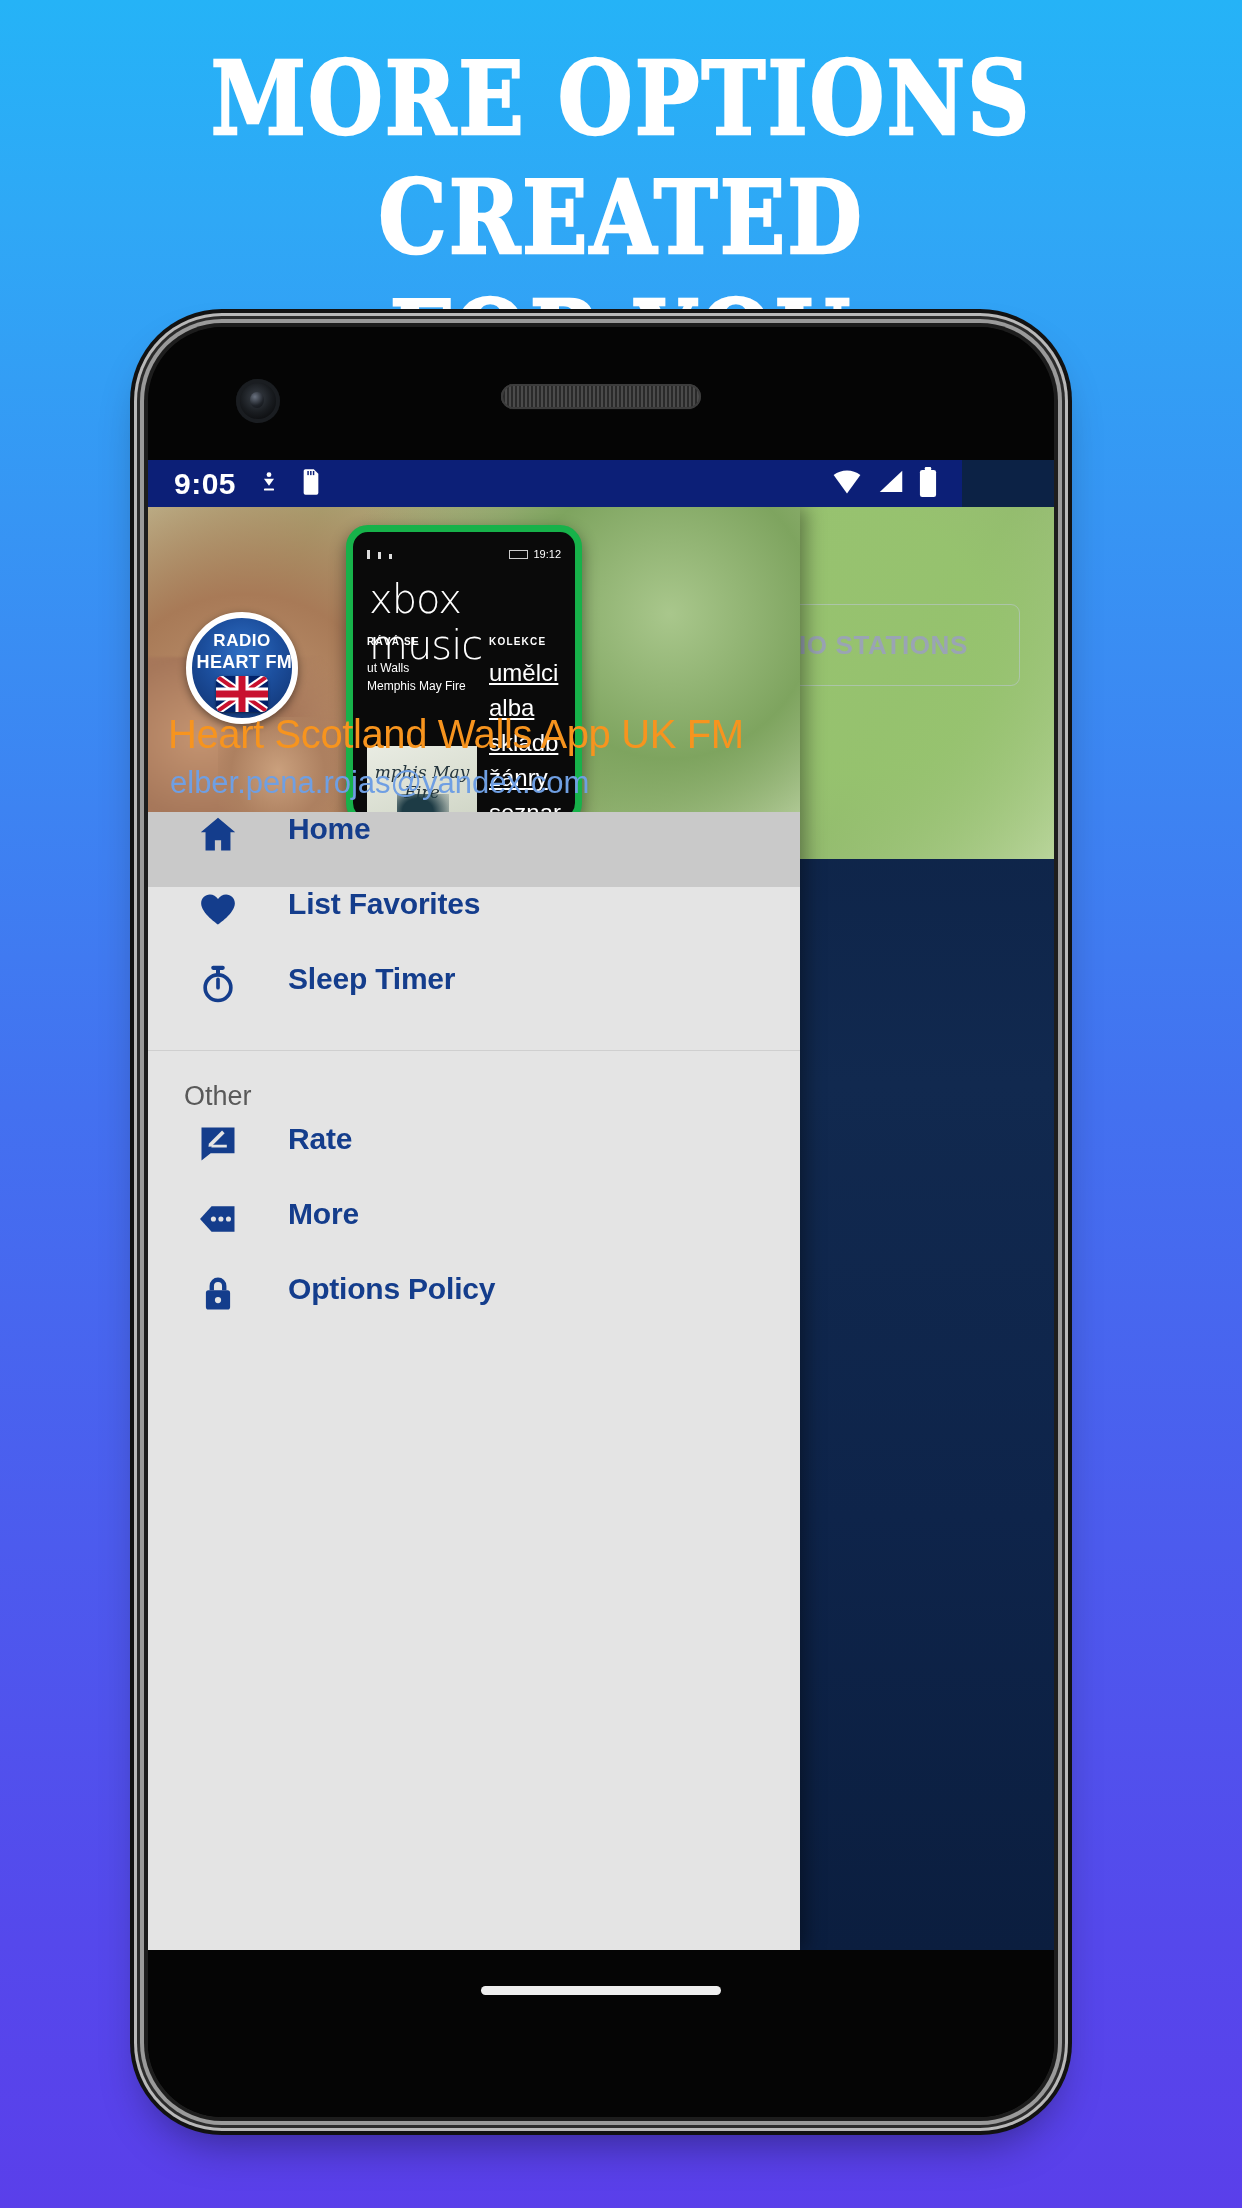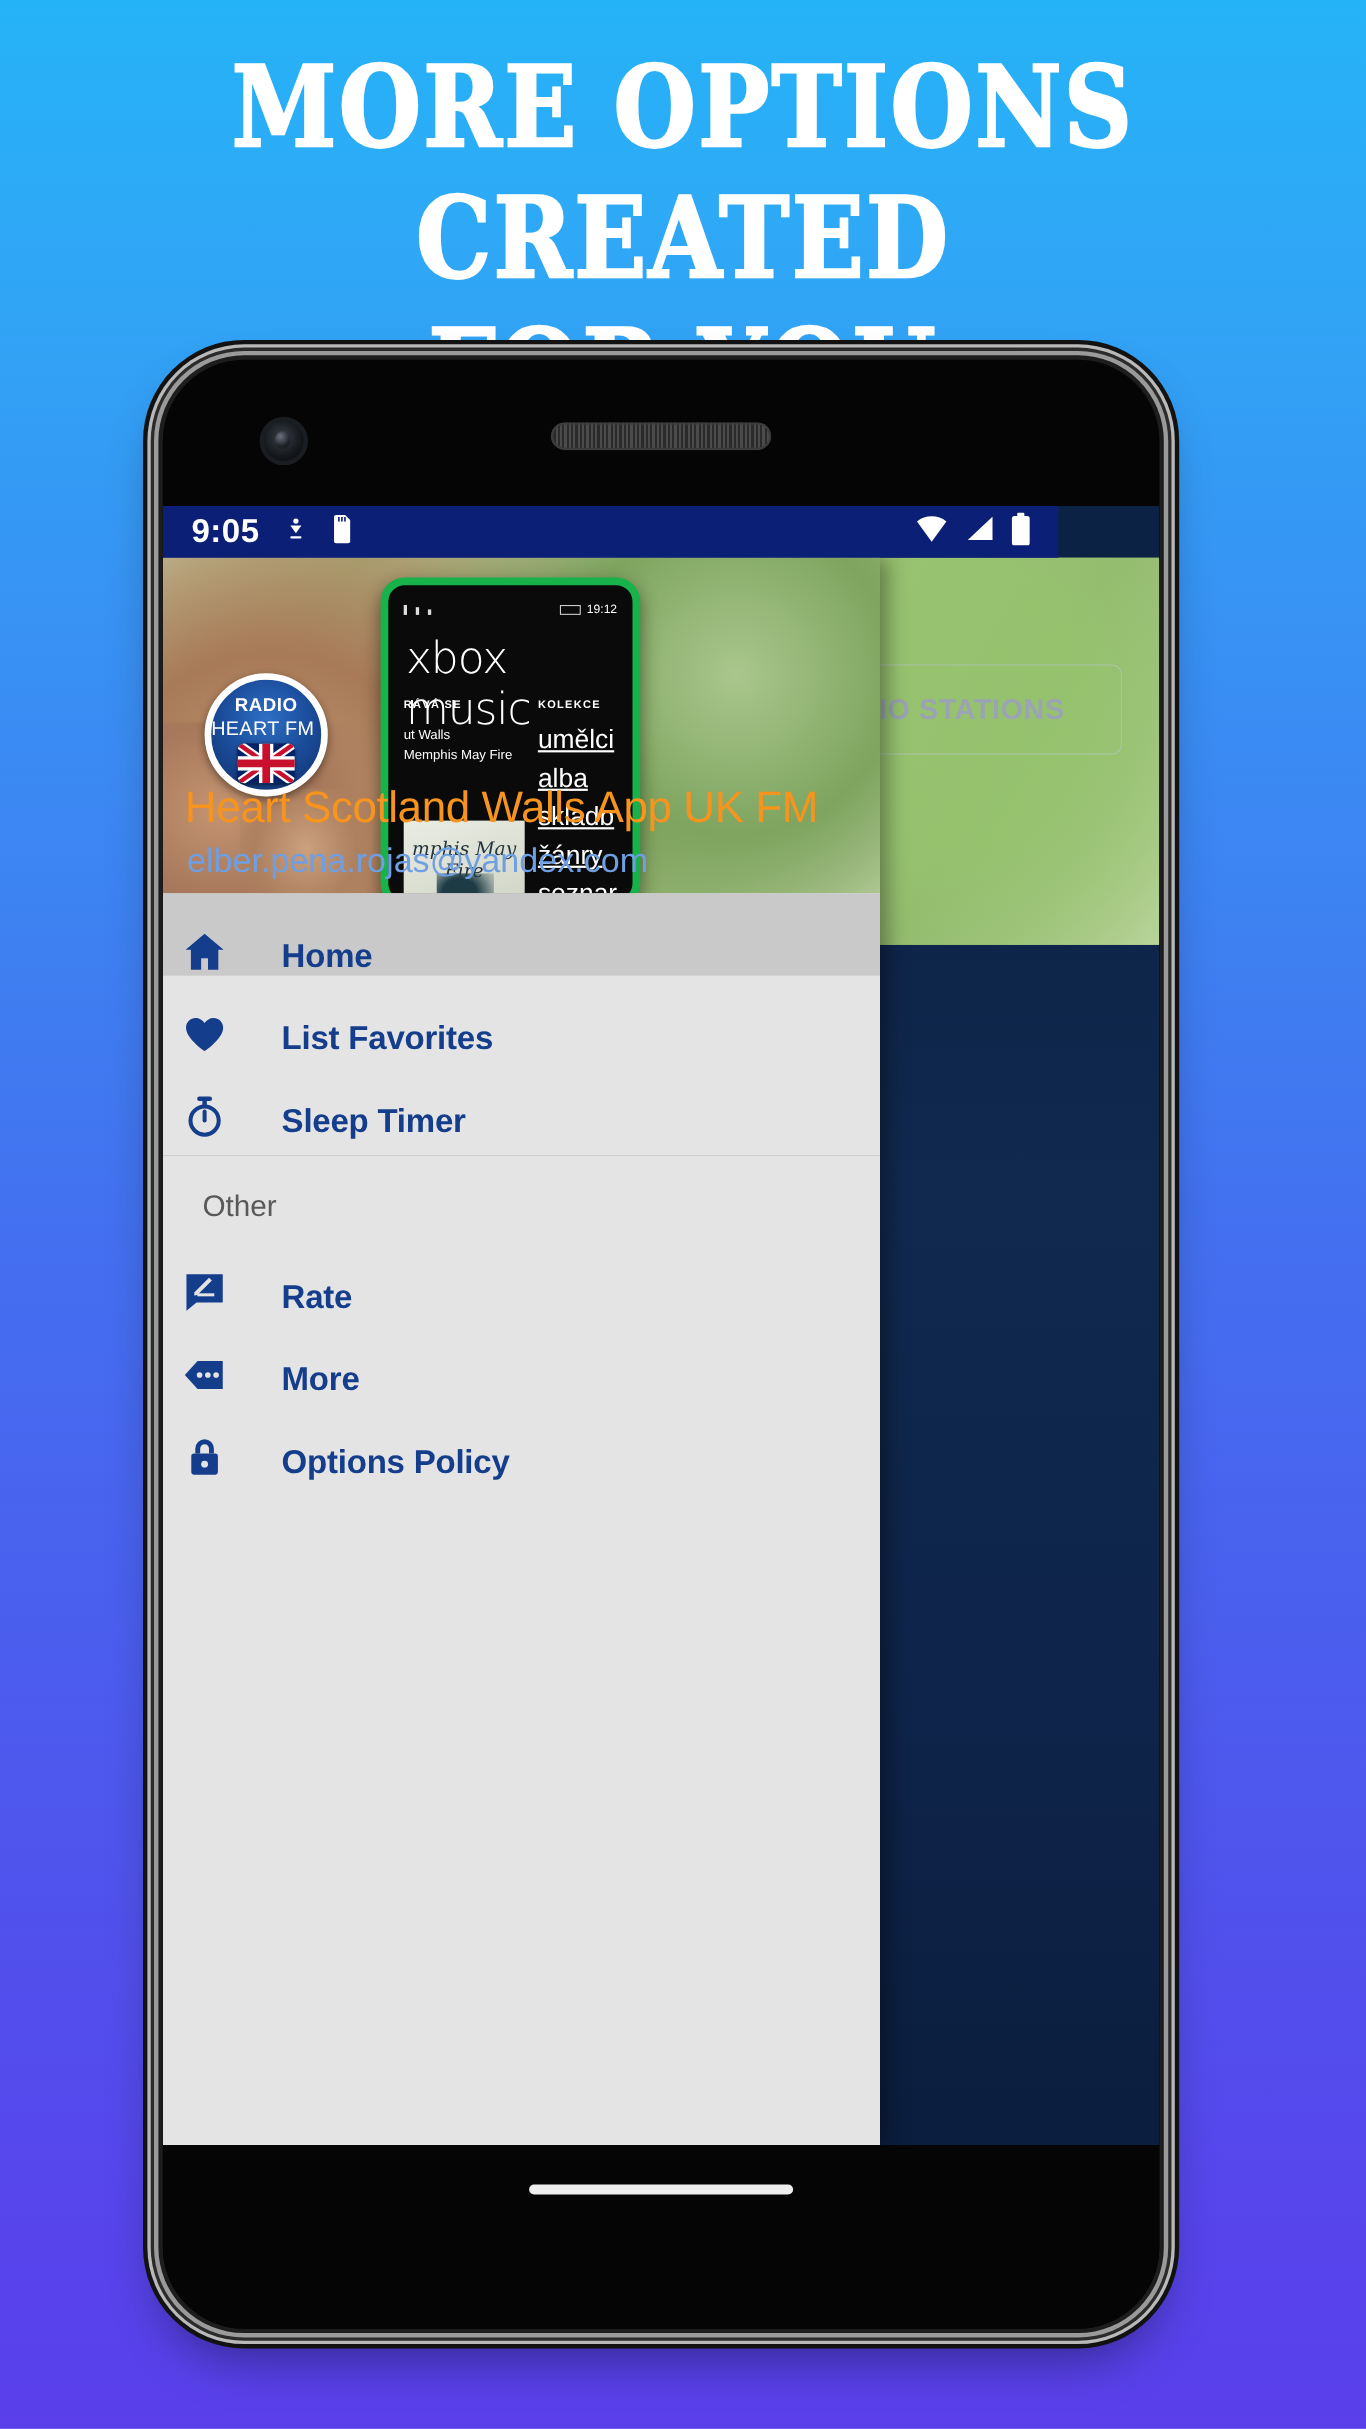--- a/index.html
+++ b/index.html
@@ -169,22 +169,22 @@
     position:absolute; left:38px; top:105px; width:112px; height:112px;
     border-radius:50%;
     background:radial-gradient(circle at 50% 35%, #2f6fc4 0%, #1c4f9e 45%, #0f2f6b 100%);
     border:6px solid #ffffff;
     box-shadow:0 3px 8px rgba(0,0,0,0.45);
     overflow:hidden;
   }
   .logo-l1 { position:absolute; left:0; top:13px; width:100%; text-align:center;
              color:#fff; font-size:17px; font-weight:bold; letter-spacing:0.5px;
              font-family:"Liberation Sans", sans-serif; }
-  .logo-l2 { position:absolute; left:0; top:34px; width:100%; text-align:left;
-             color:#fff; font-size:18px; font-weight:normal; letter-spacing:0.3px; }
+  .logo-l2 { position:absolute; left:0; top:34px; width:100%; text-align:right;
+             color:#fff; font-size:18px; font-weight:bold; letter-spacing:0.3px; }
   .flag {
     position:absolute; left:50%; transform:translateX(-50%); top:58px;
     width:52px; height:36px; border-radius:6px; overflow:hidden;
     background:#012169; box-shadow:0 1px 3px rgba(0,0,0,0.5);
   }
   .flag .d1,.flag .d2 { position:absolute; left:50%; top:50%; width:74px; height:8px;
         background:#fff; transform-origin:center; }
   .flag .d1 { transform:translate(-50%,-50%) rotate(35deg); }
   .flag .d2 { transform:translate(-50%,-50%) rotate(-35deg); }
   .flag .d1r,.flag .d2r { position:absolute; left:50%; top:50%; width:74px; height:4px;
@@ -201,22 +201,22 @@
     color:#F7941E; font-size:40px; font-weight:400; white-space:nowrap;
     letter-spacing:-0.4px;
   }
   .app-email {
     position:absolute; left:22px; top:258px; width:620px;
     color:#6F9FE3; font-size:31px; font-weight:400; white-space:nowrap;
   }
 
   .drawer-list { position:absolute; left:0; top:305px; width:652px; }
   .nav-item {
-    position:relative; display:flex; align-items:flex-end;
-    height:75px; padding-left:16px;
+    position:relative; display:flex; align-items:flex-start;
+    height:75px; padding-left:48px;
   }
   .nav-item.active { background:#c9c9c9; }
   .nav-ic { width:52px; display:flex; align-items:center; justify-content:flex-start; }
   .nav-label { margin-left:40px; color:#143d8c; font-size:30px; font-weight:bold; letter-spacing:-0.2px; }
   .nav-item.active .nav-label { color:#143d8c; }
   .divider { height:1px; background:#cfcfcf; margin:13px 0 0 0; }
   .section-label { color:#595959; font-size:27px; padding:30px 0 10px 36px; }
 
   
   .gesture-bar {

